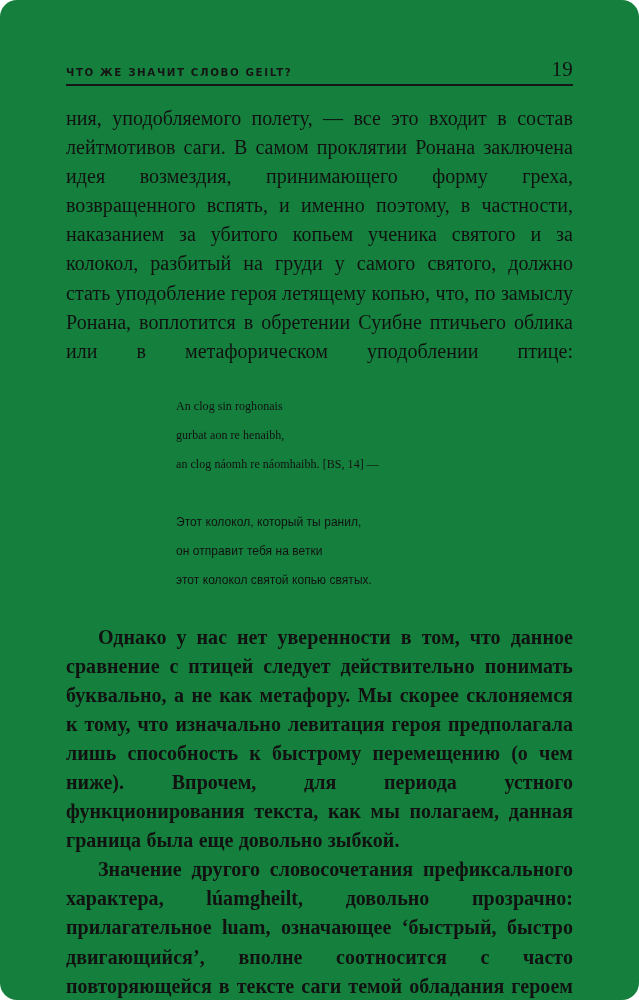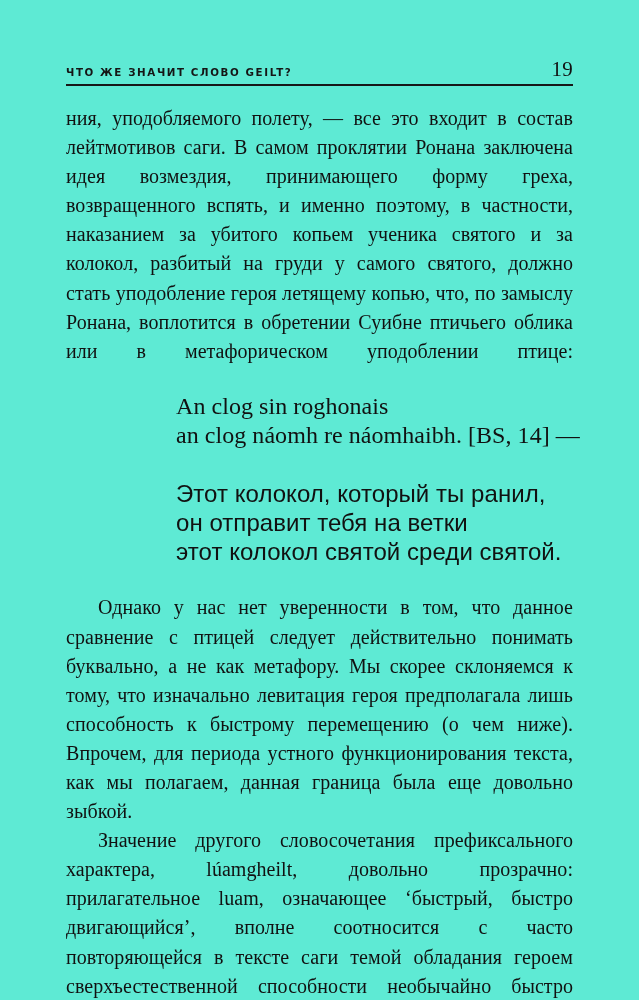--- a/index.html
+++ b/index.html
@@ -5,25 +5,26 @@
   html, body {
     margin: 0;
     padding: 0;
     background: #ffffff;
   }
 
   .page {
     position: relative;
     width: 639px;
     height: 1000px;
-    background: #5eead4;
+    background: #15803d;
     overflow: hidden;
     font-family: "Liberation Serif", "DejaVu Serif", serif;
     color: #111111;
     box-sizing: border-box;
+    border-radius: 17px;
   }
 
   
   .running-head {
     position: absolute;
     left: 66px;
     top: 57px;
     width: 507px;
     display: flex;
     align-items: baseline;
@@ -76,39 +77,40 @@
     text-align-last: left;
     text-indent: 0;
     color: #111111;
     letter-spacing: 0.05px;
     word-spacing: 0.2px;
     -webkit-font-smoothing: antialiased;
   }
 
   p.body.indent {
     text-indent: 32px;
+    font-weight: bold;
   }
 
   p.body.last-justify {
     text-align-last: justify;
   }
 
   
   .verse {
     margin: 0;
     padding: 0;
     list-style: none;
   }
 
   .verse-block {
     margin-left: 110px;
   }
 
   .verse-line {
-    font-size: 24px;
+    font-size: 12px;
     line-height: 29.1px;
     white-space: pre;
     color: #111111;
     letter-spacing: 0.05px;
   }
 
   .verse-latin {
     font-family: "Liberation Serif", "DejaVu Serif", serif;
   }
 
@@ -141,29 +143,30 @@
 
   <div class="textblock">
 
     <p class="body last-justify">ния, уподобляемого полету, — все это входит в состав лейтмотивов саги. В самом проклятии Ронана заключена идея возмездия, принимающего форму греха, возвращенного вспять, и именно поэтому, в частности, наказанием за убитого копьем ученика святого и за колокол, разбитый на груди у самого святого, должно стать уподобление героя летящему копью, что, по замыслу Ронана, воплотится в обретении Суибне птичьего облика или в метафорическом уподоблении птице:</p>
 
     <div class="gap-before-verse"></div>
 
     <div class="verse-block">
       <div class="verse">
         <div class="verse-line verse-latin">An clog sin roghonais</div>
+        <div class="verse-line verse-latin">gurbat aon re henaibh,</div>
         <div class="verse-line verse-latin">an clog náomh re náomhaibh. [BS, 14] —</div>
       </div>
 
       <div class="spacer-line"></div>
 
       <div class="verse">
         <div class="verse-line verse-ru">Этот колокол, который ты ранил,</div>
         <div class="verse-line verse-ru">он отправит тебя на ветки</div>
-        <div class="verse-line verse-ru">этот колокол святой среди святой.</div>
+        <div class="verse-line verse-ru">этот колокол святой копью святых.</div>
       </div>
     </div>
 
     <div class="gap-after-verse"></div>
 
     <p class="body indent">Однако у нас нет уверенности в том, что данное сравнение с птицей следует действительно понимать буквально, а не как метафору. Мы скорее склоняемся к тому, что изначально левитация героя предполагала лишь способность к быстрому перемещению (о чем ниже). Впрочем, для периода устного функционирования текста, как мы полагаем, данная граница была еще довольно зыбкой.</p>
 
     <p class="body indent last-justify"><span>Значение другого словосочетания префиксального характера, </span><span class="latin-term">lúamgheilt</span><span>, довольно прозрачно: прилагательное </span><span class="latin-term">luam</span><span>, означающее ‘быстрый, быстро двигающийся’, вполне соотносится с часто повторяющейся в тексте саги темой обладания героем сверхъестественной способности необычайно быстро перемещаться из одного места в другое: как известно, в тече-</span></p>
 
   </div>

